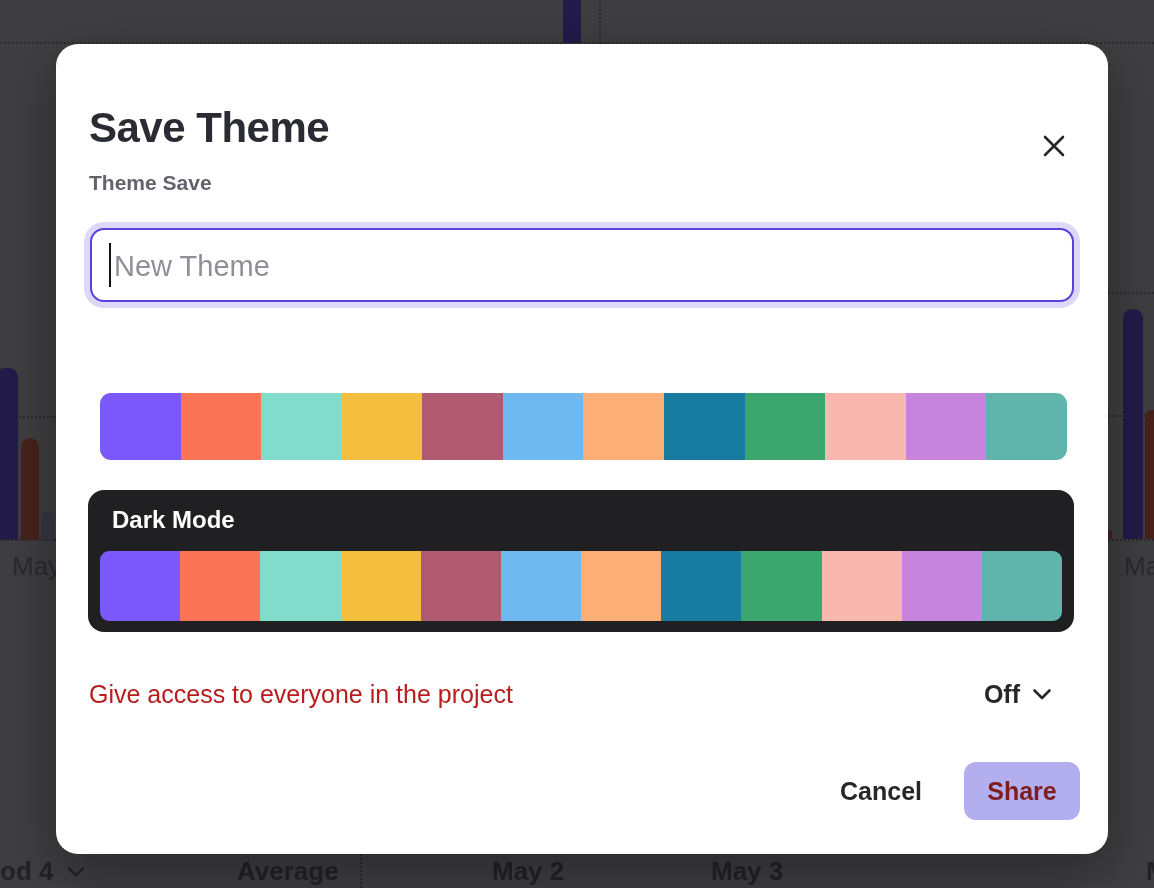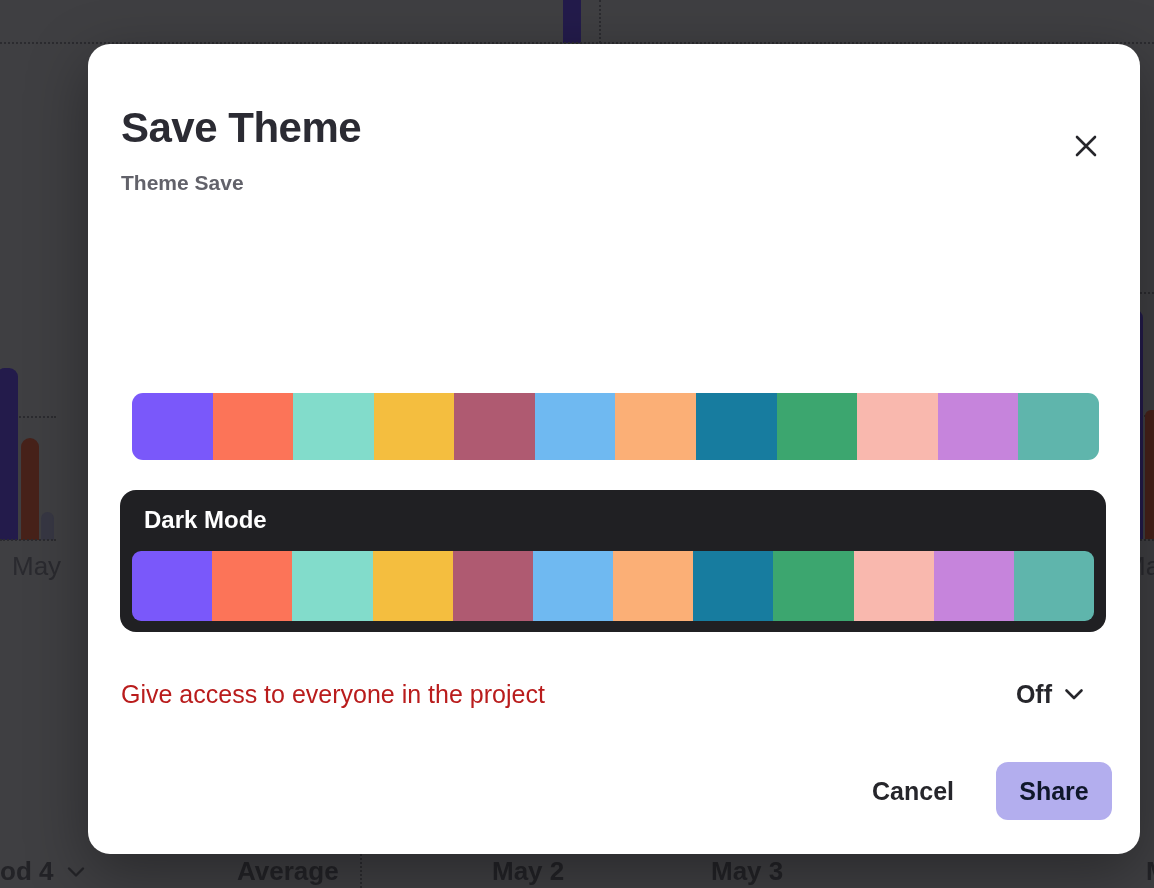--- a/index.html
+++ b/index.html
@@ -14,21 +14,21 @@
   .bar.navy{background:#231B4B;}
   .bar.maroon{background:#47221A;}
   .bar.slate{background:#373743;}
   .rt{border-radius:9px 9px 0 0;}
   .axis-label{position:absolute;color:#2A2A2F;font-size:26px;font-weight:500;white-space:nowrap;}
   .bottom-label{position:absolute;top:856px;color:#232327;font-size:26px;font-weight:600;white-space:nowrap;}
   .period-group{display:flex;align-items:center;gap:14px;}
   .chev{stroke:#232327;stroke-width:2.4;fill:none;stroke-linecap:round;stroke-linejoin:round;}
   
   .modal{position:absolute;left:56px;top:44px;width:1052px;height:810px;background:#ffffff;
-    border-radius:22px;box-shadow:0 18px 60px rgba(0,0,0,.35);margin-left:32px;}
+    border-radius:22px;box-shadow:0 18px 60px rgba(0,0,0,.35);}
   .close-btn{position:absolute;top:84px;right:36px;width:36px;height:36px;border:0;background:transparent;
     cursor:pointer;padding:0;display:flex;align-items:center;justify-content:center;}
   .close-btn svg{stroke:#26262B;stroke-width:2.6;stroke-linecap:round;}
   .modal-title{position:absolute;left:33px;top:60px;margin:0;font-size:42px;font-weight:bold;
     color:#2B2B33;letter-spacing:-0.5px;}
   .field-label{position:absolute;left:33px;top:127px;font-size:21px;font-weight:bold;color:#62626A;}
   .input-ring{position:absolute;left:34px;top:184px;width:984px;height:74px;background:#fff;
     border:2px solid #5742DE;border-radius:14px;box-shadow:0 0 0 6px #DDD8F9;box-sizing:border-box;}
   .input-ring input{position:absolute;left:20px;top:0;width:930px;height:70px;border:0;outline:none;
     font-size:29px;color:#33333a;background:transparent;font-family:inherit;}
@@ -42,21 +42,21 @@
   .palette.dark{left:12px;top:61px;width:962px;height:70px;border-radius:9px;}
   .swatch{flex:1 1 0;}
   .access-label{position:absolute;left:33px;top:636px;font-size:25px;color:#b91c1c;}
   .access-toggle{position:absolute;right:56px;top:632px;display:flex;align-items:center;gap:12px;
     border:0;background:transparent;cursor:pointer;padding:4px 0;}
   .access-toggle .val{font-size:25px;font-weight:bold;color:#26262B;font-family:inherit;}
   .access-toggle svg{stroke:#26262B;stroke-width:2.6;fill:none;stroke-linecap:round;stroke-linejoin:round;}
   .actions{position:absolute;right:28px;top:718px;height:58px;display:flex;align-items:center;gap:42px;}
   .cancel-btn{border:0;background:transparent;font-size:25px;font-weight:600;color:#26262B;
     cursor:pointer;font-family:inherit;padding:0;}
-  .share-btn{width:116px;height:58px;border:0;border-radius:12px;background:#B3AEEE;color:#0f172a;
+  .share-btn{width:116px;height:58px;border:0;border-radius:12px;background:#B3AEEE;color:#7f1d1d;
     font-size:25px;font-weight:600;cursor:pointer;font-family:inherit;}
 </style>
 </head>
 <body>
 
 <div class="canvas">
 
   <div>
 
     <div class="bar navy bg-el" style="left:563px;top:0;width:18px;height:43px;"></div>
@@ -96,20 +96,24 @@
     <button class="close-btn" aria-label="Close">
       <svg width="26" height="26" viewBox="0 0 26 26">
           <path d="M4 4l18 18M22 4L4 22"></path>
         </svg>
     </button>
 
     <h1 class="modal-title">Save Theme</h1>
 
     <div class="field-label">Theme Save</div>
 
+    <div class="input-ring">
+      <div class="caret"></div>
+      <input type="text" placeholder="New Theme" style="">
+    </div>
 
     <div class="mode-label" style="left:56px;top:355px;">Light Mode</div>
     <div class="palette light">
         <div class="swatch" style="background: rgb(122, 88, 250);"></div>
         <div class="swatch" style="background: rgb(252, 116, 88);"></div>
         <div class="swatch" style="background: rgb(130, 220, 203);"></div>
         <div class="swatch" style="background: rgb(244, 190, 63);"></div>
         <div class="swatch" style="background: rgb(175, 90, 113);"></div>
         <div class="swatch" style="background: rgb(111, 185, 241);"></div>
         <div class="swatch" style="background: rgb(251, 175, 118);"></div>

